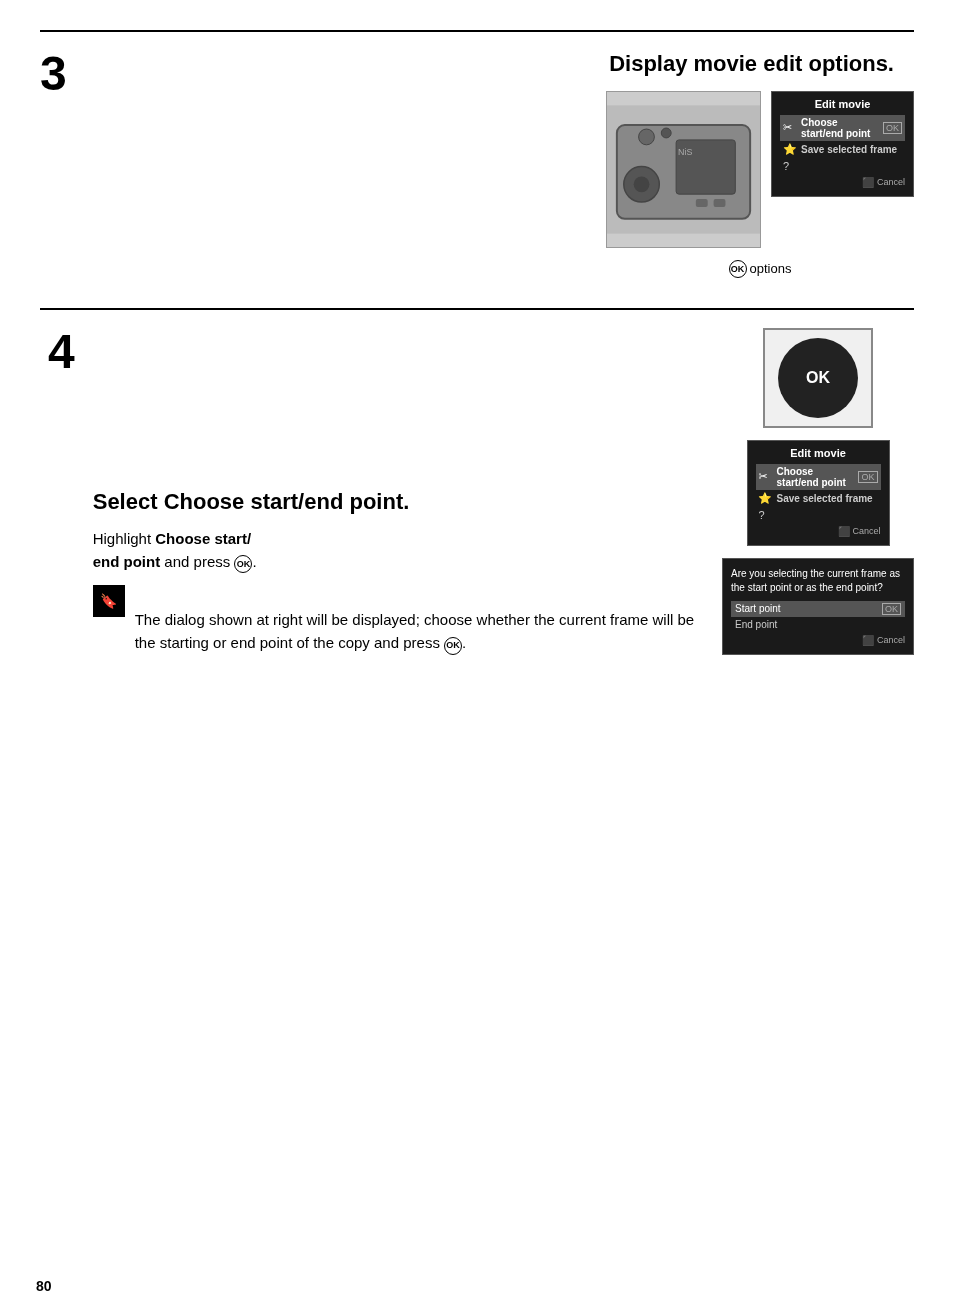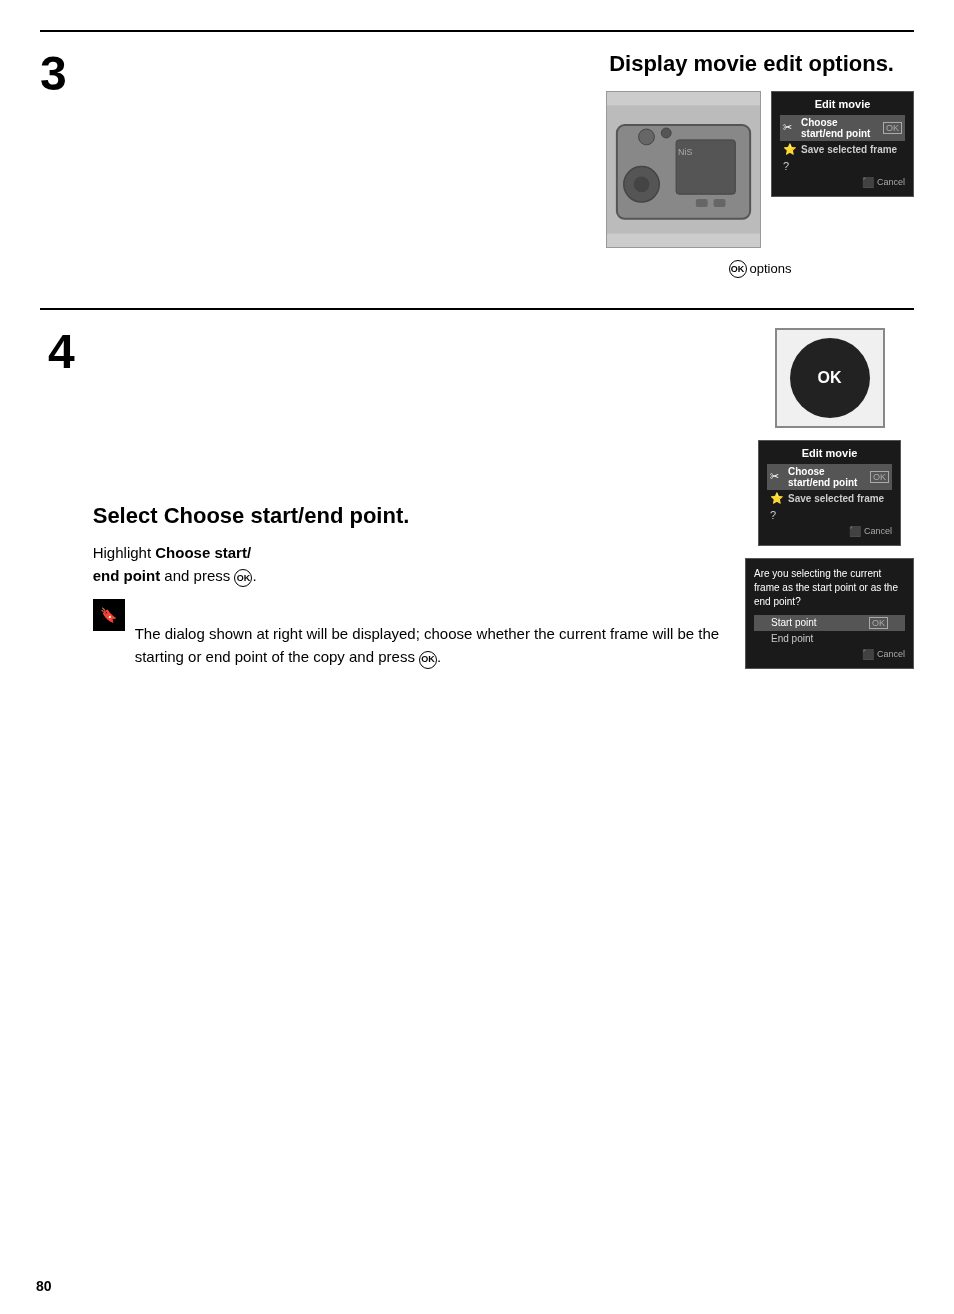--- a/index.html
+++ b/index.html
@@ -166,36 +166,36 @@
       gap: 2px;
     }
 
     .screen-cancel-icon {
       font-size: 10px;
     }
 
     
     .dialog-screen {
       background: #1a1a1a;
-      width: 169px;
+      width: 192px;
       padding: 8px;
       border: 1px solid #555;
     }
 
     .dialog-question {
       color: #fff;
       font-size: 10px;
       line-height: 1.4;
       margin-bottom: 6px;
     }
 
     .dialog-option {
       display: flex;
       align-items: center;
-      padding: 2px 17px;
+      padding: 2px 4px;
       color: #ccc;
       font-size: 10px;
       gap: 4px;
     }
 
     .dialog-option.selected {
       background: #555;
       color: #fff;
     }
 

